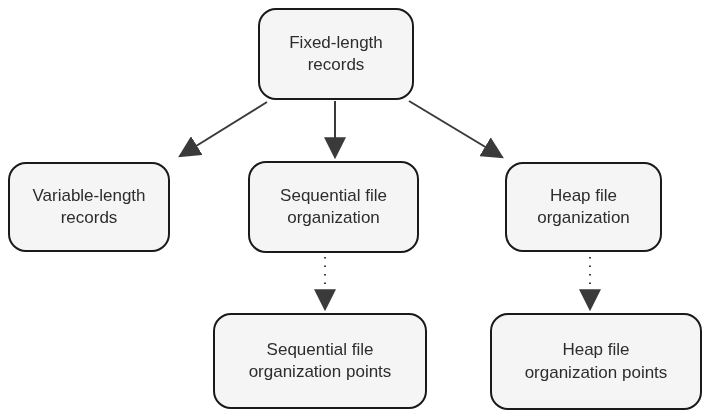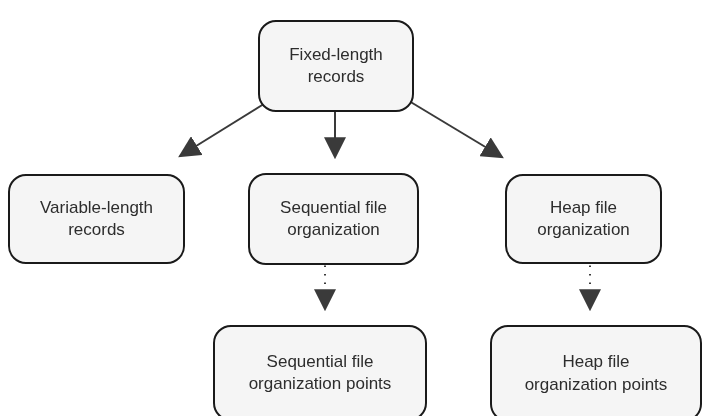--- a/index.html
+++ b/index.html
@@ -27,39 +27,38 @@
     border: 2px solid #1a1a1a;
     border-radius: 18px;
     display: flex;
     align-items: center;
     justify-content: center;
     text-align: center;
     color: #2d2d2d;
     font-size: 17px;
     line-height: 1.32;
     padding: 17px 8px;
-    margin-top: 12px;
   }
   .node span {
     white-space: pre-line;
   }
   .edge-solid {
     stroke: #3a3a3a;
     stroke-width: 2;
     fill: none;
   }
   .edge-dotted {
     stroke: #3a3a3a;
     stroke-width: 2;
     fill: none;
     stroke-dasharray: 1.5 7;
   }
   
   #node-fixed    { left: 258px; top: 8px;   width: 156px; height: 92px; }
-  #node-variable { left: 8px;   top: 162px; width: 177px; height: 90px; }
+  #node-variable { left: 8px;   top: 162px; width: 162px; height: 90px; }
   #node-seq      { left: 248px; top: 161px; width: 171px; height: 92px; }
   #node-heap     { left: 505px; top: 162px; width: 157px; height: 90px; }
   #node-seqpts   { left: 213px; top: 313px; width: 214px; height: 96px; }
   #node-heappts  { left: 490px; top: 313px; width: 212px; height: 97px; }
 </style>
 </head>
 <body>
 
 <div id="canvas">
 

